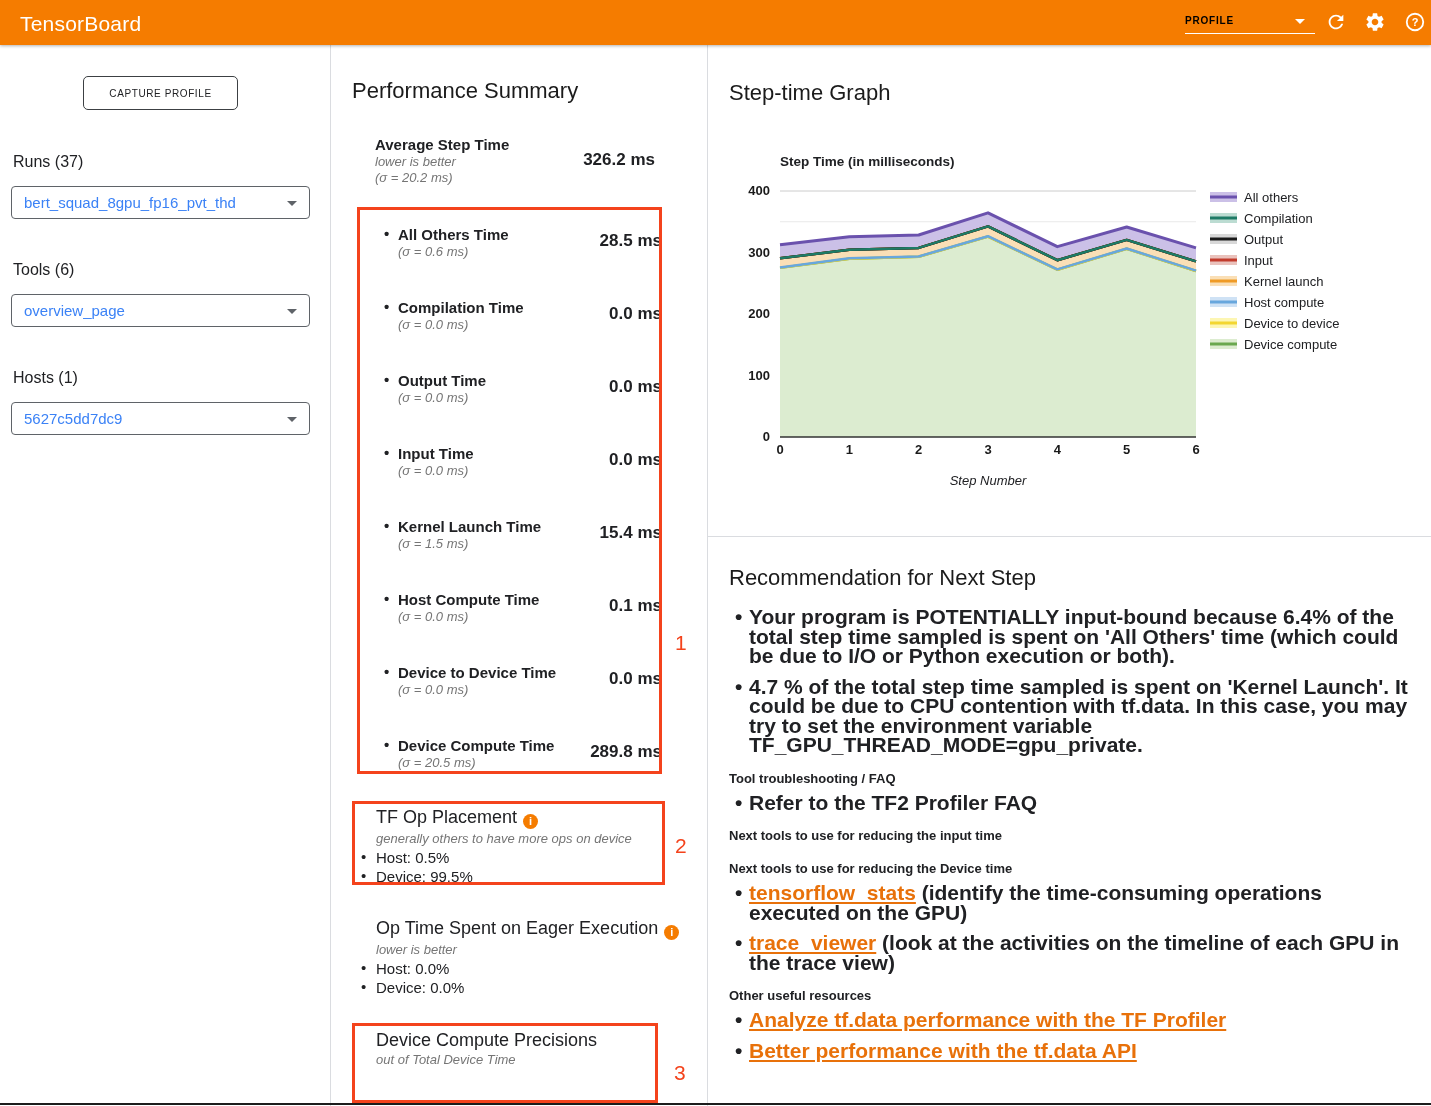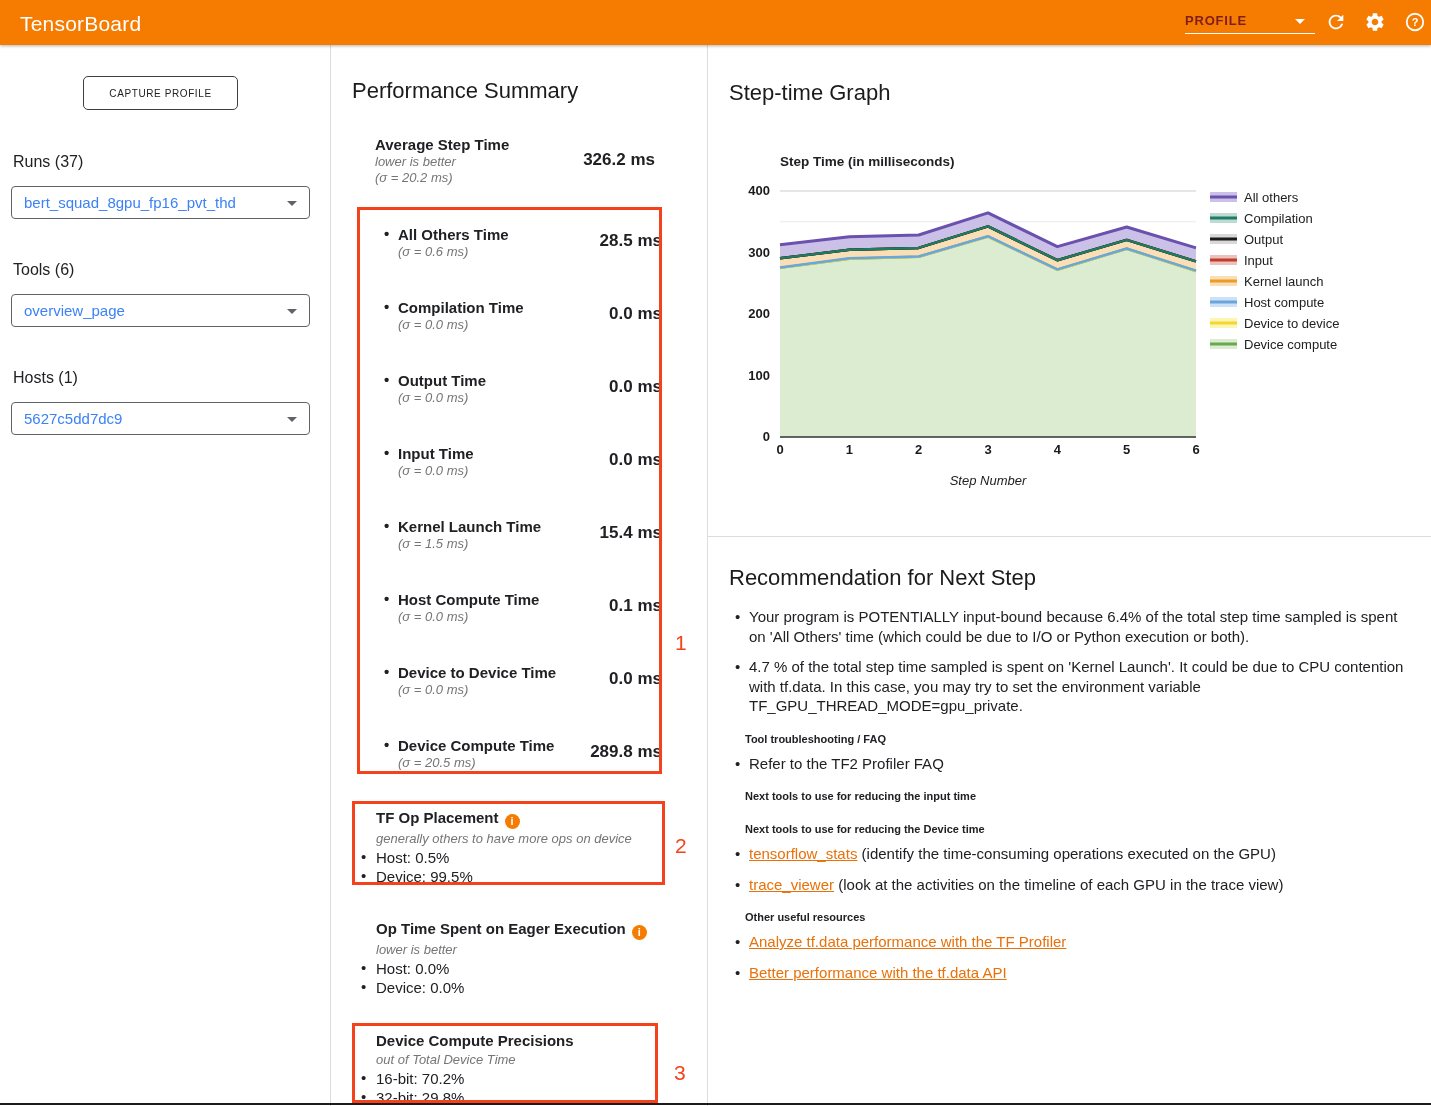--- a/index.html
+++ b/index.html
@@ -6,21 +6,21 @@
   html,body { background:#fff; }
   #app { position:relative; width:1431px; height:1106px; overflow:hidden;
          font-family:"Liberation Sans", sans-serif; color:#202124; background:#fff; }
 
   
   .header { position:absolute; left:0; top:0; width:100%; height:45px;
             background:var(--orange); box-shadow:0 1px 3px rgba(0,0,0,.3); z-index:5; }
   .brand { position:absolute; left:20px; top:12px; font-size:21px; font-weight:500; color:#fff; letter-spacing:.2px; }
   .nav-select { position:absolute; left:1185px; top:10px; width:130px; height:24px;
                 border-bottom:1.5px solid #fff; cursor:pointer; }
-  .nav-select .val { font-size:13px; font-weight:700; letter-spacing:.8px; line-height:22px; color:#7f1d1d; }
+  .nav-select .val { font-size:10px; font-weight:700; letter-spacing:.8px; line-height:22px; color:#000000; }
   .nav-caret { position:absolute; right:10px; top:9px; width:0; height:0;
                border-left:5px solid transparent; border-right:5px solid transparent; border-top:5px solid #fff; }
   .hicon { position:absolute; top:11px; width:22px; height:22px; cursor:pointer; }
 
   
   .divider-v { position:absolute; top:45px; bottom:0; width:1px; background:#dadce0; }
   .divider-h { position:absolute; height:1px; background:#dadce0; }
   .bottom-edge { position:absolute; left:0; top:1103px; width:100%; height:2px; background:#1c1c1c; z-index:30; }
 
   
@@ -42,21 +42,21 @@
   .avg .val { position:absolute; right:0; top:14px; font-size:17px; font-weight:700; }
 
   .ps-rows { position:absolute; left:358px; top:207px; width:304px; height:567px; padding-top:19px; }
   .ps-row { position:relative; height:73px; padding-left:40px; padding-right:12px; }
   .ps-row::before { content:"•"; position:absolute; left:26px; top:-1px; font-size:15px; font-weight:700; }
   .ps-row .lbl { font-size:15px; font-weight:700; line-height:18px; white-space:nowrap; }
   .ps-row .sig { font-size:13px; font-style:italic; color:#757575; line-height:16px; }
   .ps-row .val { position:absolute; right:0; top:5px; font-size:17px; font-weight:700; white-space:nowrap; }
 
   .metric { position:absolute; left:361px; width:302px; }
-  .metric .ttl { font-size:15px; font-weight:700; line-height:19px; padding-left:15px; white-space:nowrap; }
+  .metric .ttl { font-size:18px; font-weight:400; line-height:19px; padding-left:15px; white-space:nowrap; }
   .metric .sub { font-size:13px; font-style:italic; color:#757575; line-height:19px; padding-left:15px; white-space:nowrap; }
   .metric ul { list-style:none; }
   .metric li { position:relative; font-size:15px; line-height:19px; padding-left:15px; }
   .metric li::before { content:"•"; position:absolute; left:0; top:-1px; }
   .info { display:inline-block; width:15px; height:15px; border-radius:50%; background:var(--orange);
           color:#fff; font-size:11px; font-weight:700; text-align:center; line-height:15px;
           margin-left:6px; vertical-align:-2px; font-style:normal; cursor:pointer; }
   .info::before { content:"i"; }
 
   
@@ -67,23 +67,23 @@
   #chart-svg { position:absolute; left:730px; top:148px; }
   .c-title  { font-size:13.5px; font-weight:700; fill:#202124; }
   .c-ytick, .c-xtick { font-size:13px; font-weight:700; fill:#1a1a1a; }
   .c-xlabel { font-size:13px; font-style:italic; fill:#202124; }
   .c-legend { font-size:13px; fill:#202124; }
 
   
   .rec { position:absolute; left:708px; top:537px; width:723px; padding:28px 20px 0 21px; }
   .rec h2 { font-size:22px; font-weight:400; color:#1b1b1b; margin-bottom:16px; }
   .rec .group { margin-bottom:14px; }
-  .rec .ghead { font-size:11px; font-weight:700; line-height:19px; margin-bottom:5px;margin-left:16px; }
+  .rec .ghead { font-size:13px; font-weight:700; line-height:19px; margin-bottom:5px; }
   .rec ul { list-style:none; }
-  .rec li { position:relative; padding-left:20px; font-size:15px; line-height:19.5px; margin-bottom:11px; }
+  .rec li { position:relative; padding-left:20px; font-size:21px; line-height:19.5px; margin-bottom:11px;font-weight:bold; }
   .rec li::before { content:"•"; position:absolute; left:6px; }
   .rec a { color:var(--link); text-decoration:underline; cursor:pointer; }
 </style>
 </head>
 <body>
 
 <div id="app">
 
   <div class="header">
     <div class="brand">TensorBoard</div>
@@ -189,24 +189,20 @@
     <div class="sub">lower is better</div>
     <ul>
         <li>Host: 0.0%</li>
         <li>Device: 0.0%</li>
       </ul>
   </div>
 
   <div class="metric" style="top:1031px">
     <div class="ttl"><span>Device Compute Precisions</span></div>
     <div class="sub">out of Total Device Time</div>
-    <ul>
-        <li>16-bit: 70.2%</li>
-        <li>32-bit: 29.8%</li>
-      </ul>
   </div>
 
   <div class="ann-box" style="left:357px; top:207px; width:305px; height:567px"></div>
   <div class="ann-box" style="left:352px; top:801px; width:313px; height:84px"></div>
   <div class="ann-box" style="left:352px; top:1023px; width:306px; height:80px"></div>
   <div class="ann-num" style="left:675px; top:631px">1</div>
   <div class="ann-num" style="left:675px; top:834px">2</div>
   <div class="ann-num" style="left:674px; top:1061px">3</div>
 
   <div class="sec-title" style="left:729px; top:80px">Step-time Graph</div>

